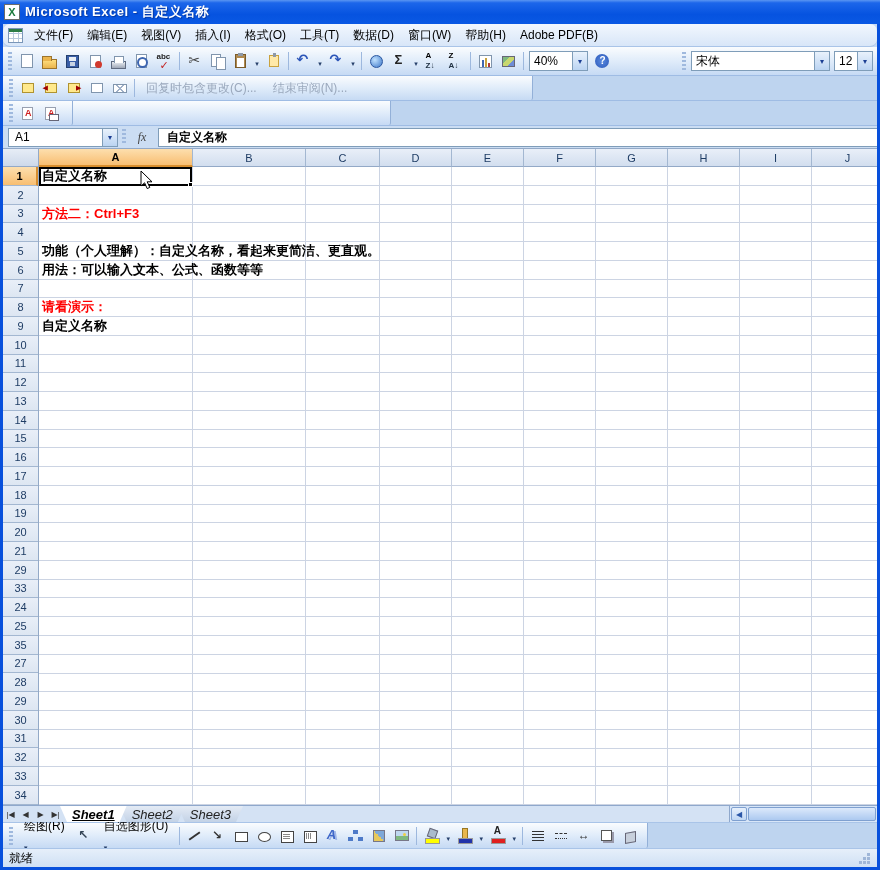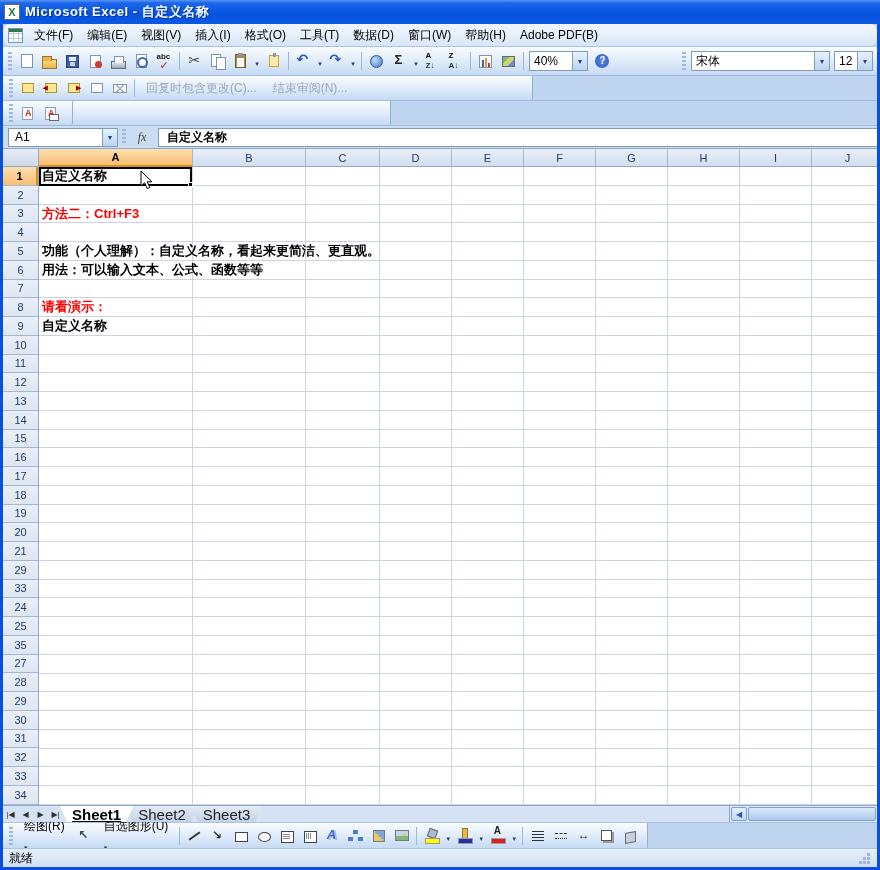--- a/index.html
+++ b/index.html
@@ -192,23 +192,23 @@
   .cursor{position:absolute;left:101px;top:3px;z-index:5;}
 
   
   .tabbar{height:17px;flex:none;display:flex;align-items:stretch;background:#D4E2F4;border-top:1px solid #8FA8CC;}
   .nav-b{width:15px;display:grid;place-items:center;font-size:8px;color:#333;flex:none;}
   .nav-first::before{content:"|◀";}
   .nav-prev::before{content:"◀";}
   .nav-next::before{content:"▶";}
   .nav-last::before{content:"▶|";}
   .tabs{display:flex;align-items:stretch;margin-left:4px;}
-  .tab{padding:0 12px;display:flex;align-items:center;font-size:15px;color:#222;
+  .tab{padding:0 12px;display:flex;align-items:center;font-size:13px;color:#222;
     clip-path:polygon(0 0,100% 0,calc(100% - 7px) 100%,7px 100%);
-    background:linear-gradient(#E4EBF5,#C3D2E6);margin-left:-7px;}
+    background:linear-gradient(#E4EBF5,#C3D2E6);margin-left:-7px;font-style:italic;}
   .tab.active{background:#fff;font-weight:bold;text-decoration:underline;z-index:2;color:#000;}
   .tab-filler{flex:1;}
   .hscroll{width:148px;flex:none;display:flex;align-items:stretch;background:#D8E6F8;
     border-left:1px solid #8FA8CC;padding:1px;}
   .sc-btn{width:16px;flex:none;display:grid;place-items:center;font-size:8px;color:#2B57A8;
     background:linear-gradient(#E7F0FC,#C0D7F4);border:1px solid #7FA0D0;border-radius:2px;}
   .sc-btn::before{content:"◀";}
   .sc-thumb{flex:1;margin-left:1px;background:linear-gradient(#DCE9FB,#ACC9F0);border:1px solid #7FA0D0;border-radius:2px;}
 
   

